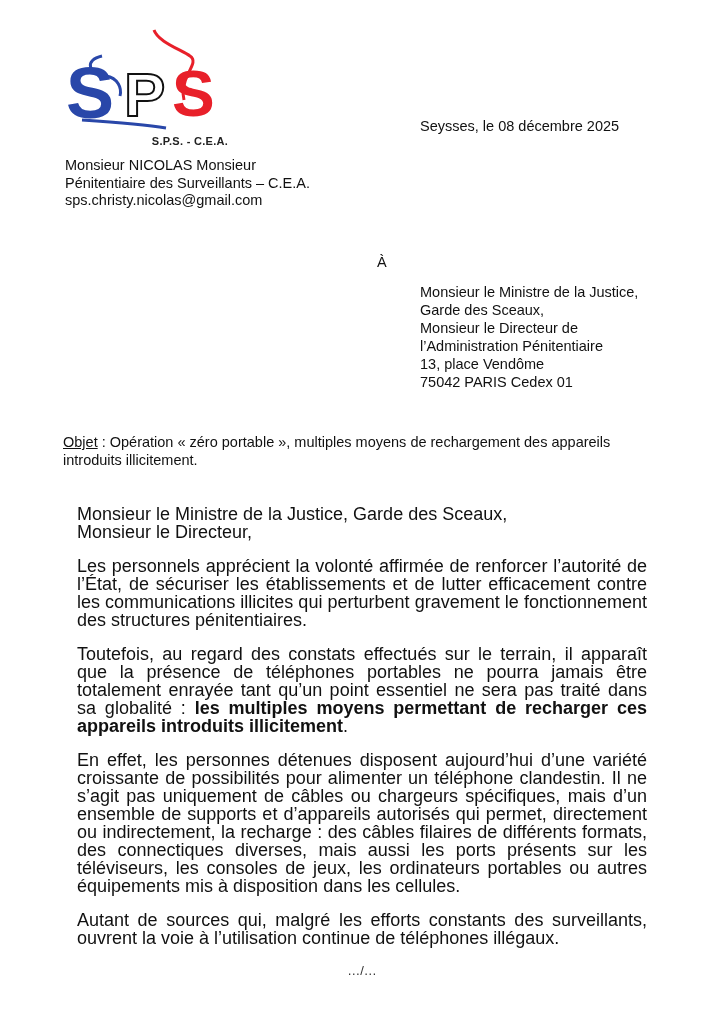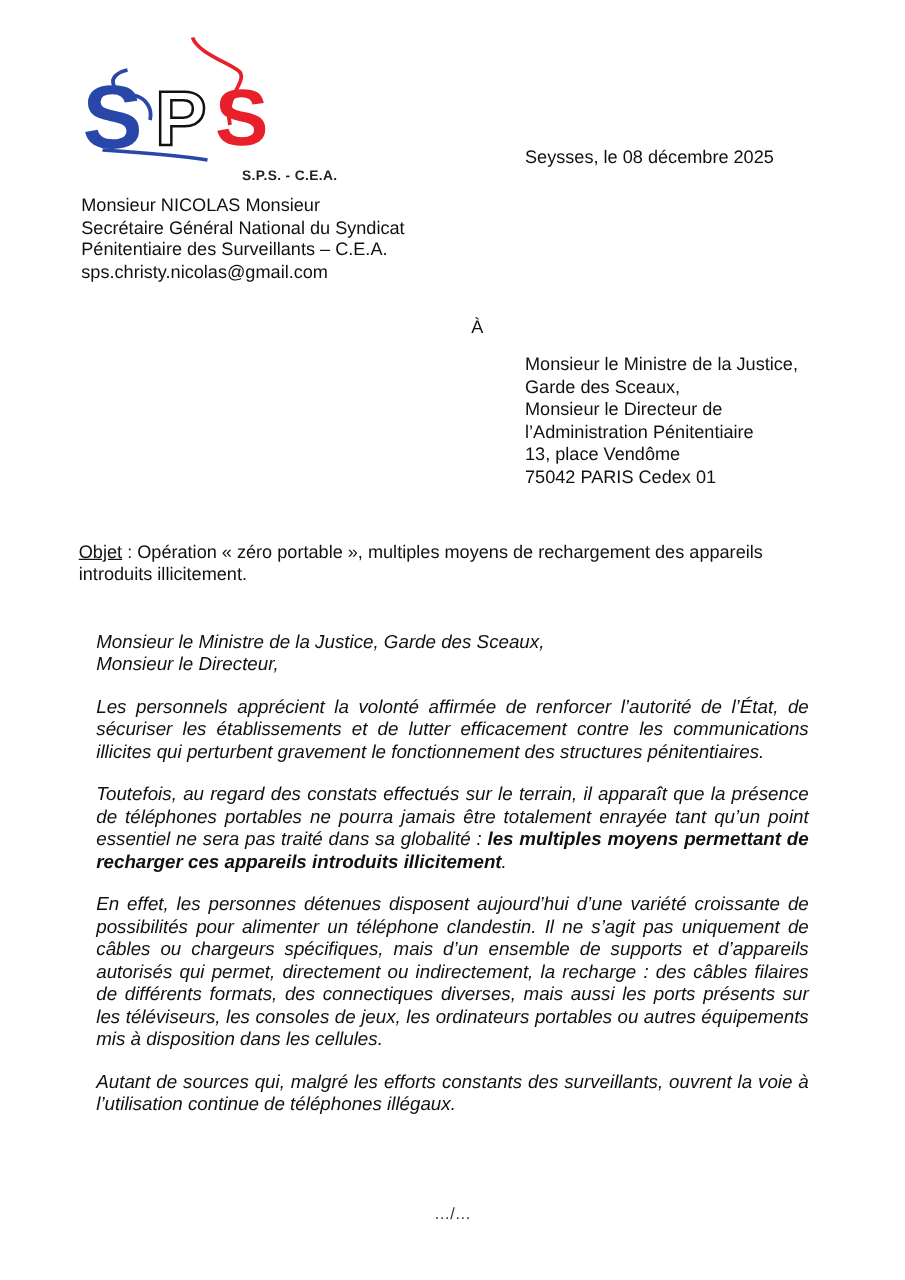--- a/index.html
+++ b/index.html
@@ -27,21 +27,21 @@
       top: 0px;
       width: 160px;
       height: 150px;
     }
     .logo svg { display: block; }
     .logo-caption {
       position: absolute;
       left: 48px;
       top: 135px;
       width: 160px;
-      text-align: right;
+      text-align: center;
       font-size: 11px;
       font-weight: bold;
       color: #222;
       letter-spacing: 0.3px;
     }
     .date {
       position: absolute;
       left: 420px;
       top: 118px;
       font-size: 14.5px;
@@ -75,23 +75,22 @@
       width: 570px;
       font-size: 14.5px;
       line-height: 18px;
     }
     .object .label { text-decoration: underline; }
     .body-text {
       position: absolute;
       left: 77px;
       top: 505px;
       width: 570px;
-      font-size: 15px;
+      font-size: 18px;
       line-height: 18px;
-      font-style: italic;
     }
     .body-text p {
       margin: 0 0 16px 0;
       text-align: justify;
     }
     .body-text p.salutation {
       text-align: left;
       margin-bottom: 16px;
     }
     .continuation {
@@ -123,21 +122,20 @@
 
       <text x="110" y="116" font-family="Liberation Sans, sans-serif" font-weight="bold" font-size="64" fill="#e8202a">S</text>
     </svg>
     <div class="logo-caption">S.P.S. - C.E.A.</div>
   </div>
 
   <div class="date">Seysses, le 08 décembre 2025</div>
 
   <div class="sender">
     <div>Monsieur NICOLAS Monsieur</div>
-    <div>Secrétaire Général National du Syndicat</div>
     <div>Pénitentiaire des Surveillants – C.E.A.</div>
     <div>sps.christy.nicolas@gmail.com</div>
   </div>
 
   <div class="to-marker">À</div>
 
   <div class="recipient">
     <div>Monsieur le Ministre de la Justice,</div>
     <div>Garde des Sceaux,</div>
     <div>Monsieur le Directeur de</div>

